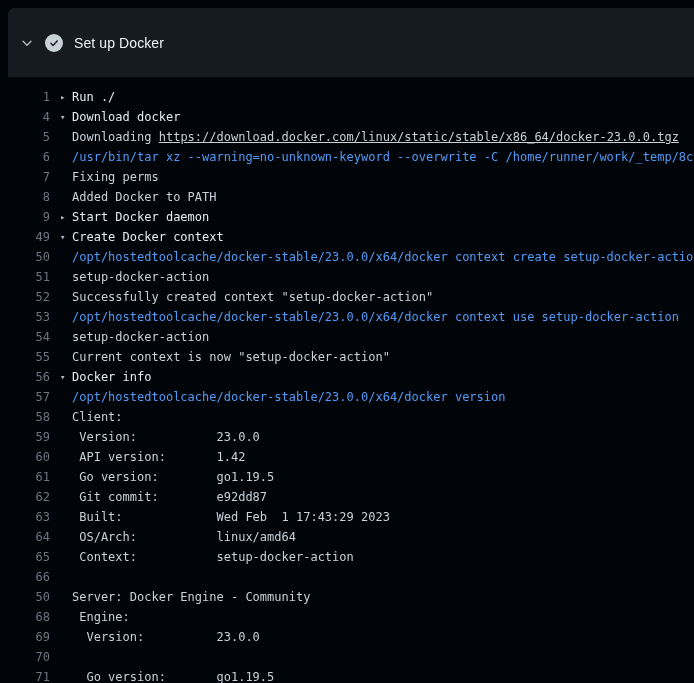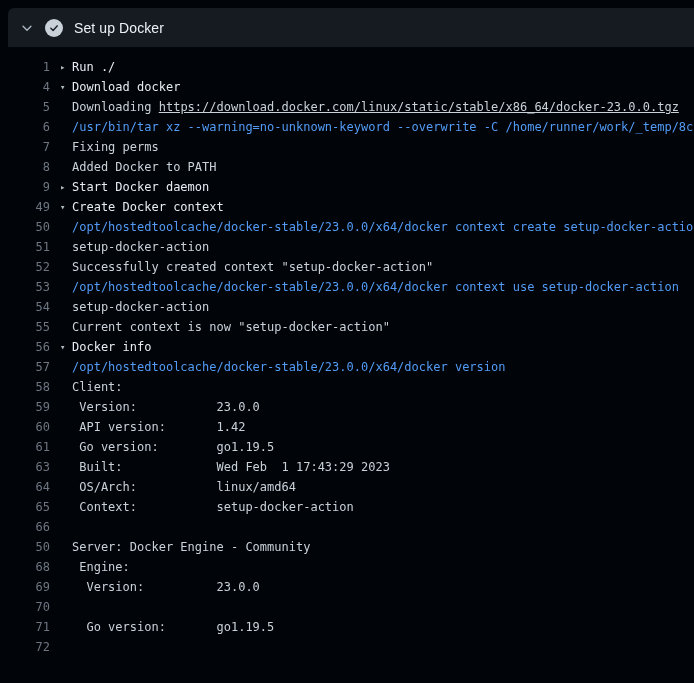--- a/index.html
+++ b/index.html
@@ -6,21 +6,21 @@
   body{
     width:694px;height:683px;overflow:hidden;
     background:#010409;
     font-family:"DejaVu Sans Mono",monospace;
   }
   .step-header{
     margin:8px 0 0 8px;height:37px;
     background:#161b22;
     border-radius:6px 0 0 0;
     display:flex;align-items:center;
-    padding:1px 12px;gap:11px;
+    padding:16px 12px;gap:11px;
     cursor:pointer;
   }
   .chev{color:#afb8c1;display:flex;align-items:center;}
   .status-circle{
     width:18px;height:18px;border-radius:50%;
     background:#c9d1d9;flex:none;
     display:flex;align-items:center;justify-content:center;
   }
   .step-title{
     font-family:"Liberation Sans",sans-serif;
@@ -139,20 +139,24 @@
     </div>
     <div class="row">
       <span class="num">60</span>
       <span class="content child"> API version:       1.42</span>
     </div>
     <div class="row">
       <span class="num">61</span>
       <span class="content child"> Go version:        go1.19.5</span>
     </div>
     <div class="row">
+      <span class="num">62</span>
+      <span class="content child"> Git commit:        e92dd87</span>
+    </div>
+    <div class="row">
       <span class="num">63</span>
       <span class="content child"> Built:             Wed Feb  1 17:43:29 2023</span>
     </div>
     <div class="row">
       <span class="num">64</span>
       <span class="content child"> OS/Arch:           linux/amd64</span>
     </div>
     <div class="row">
       <span class="num">65</span>
       <span class="content child"> Context:           setup-docker-action</span>

